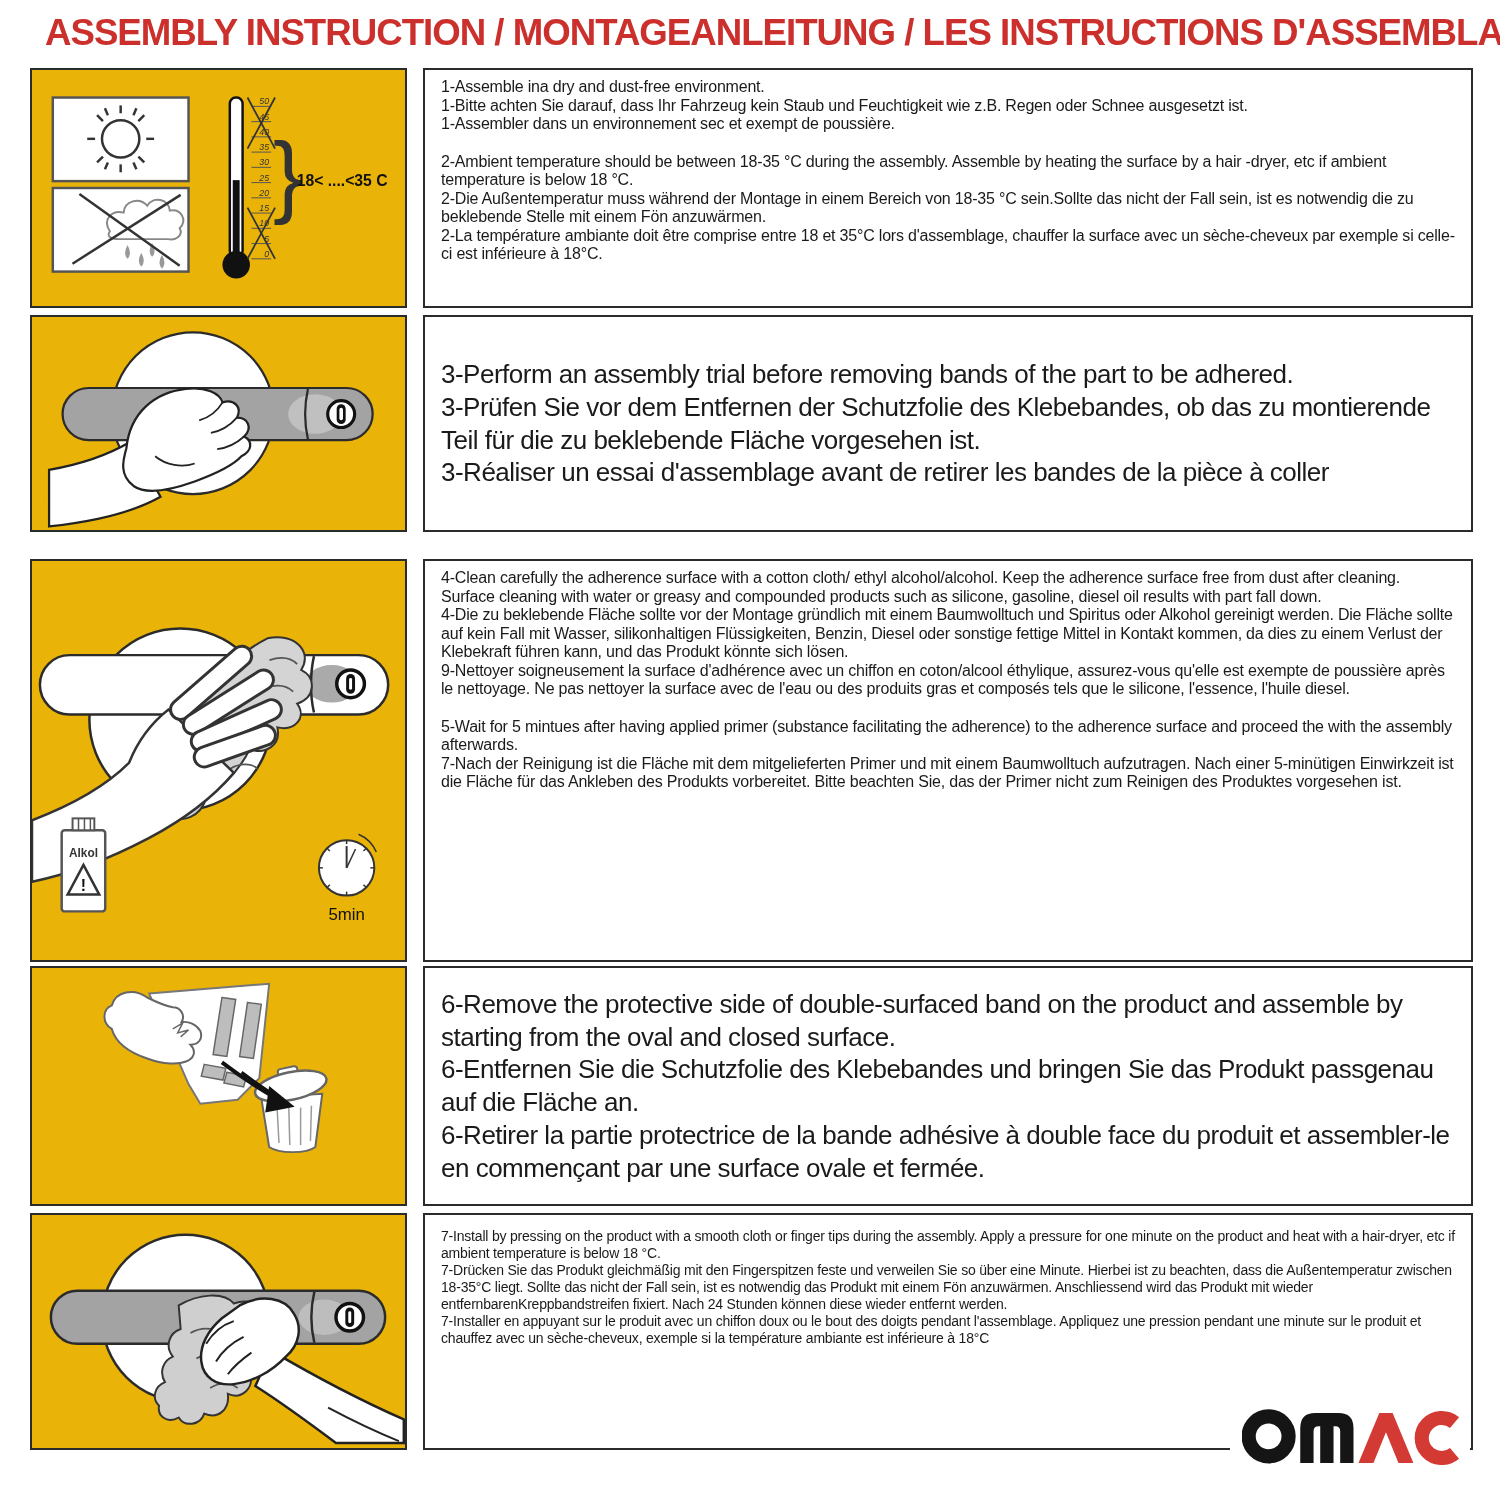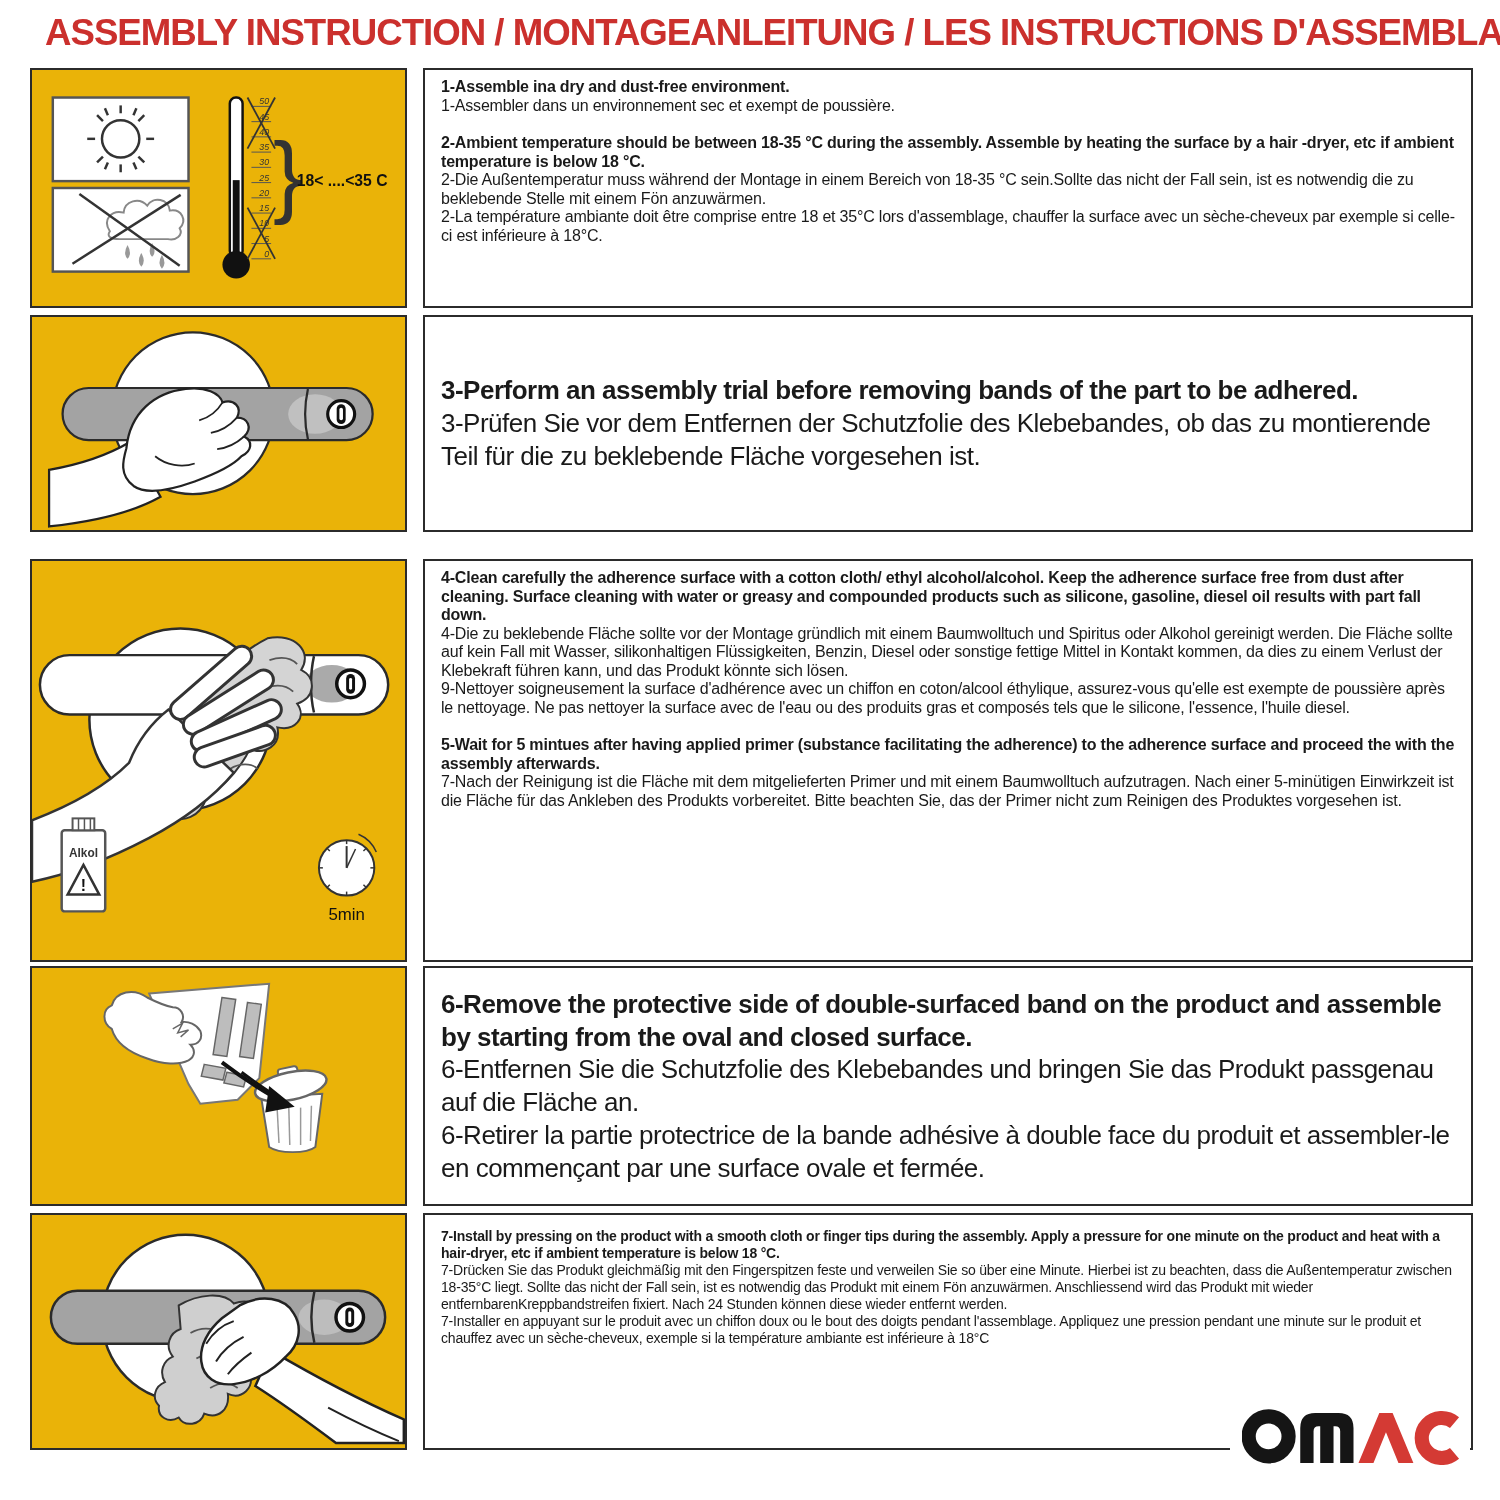--- a/index.html
+++ b/index.html
@@ -17,21 +17,21 @@
     position:absolute;left:0;top:0;width:377px;height:100%;
     border:2px solid #2b2b2b;background:#eab308;box-sizing:border-box;overflow:hidden;
   }
   .illus svg{display:block;width:100%;height:100%;}
   .tbox{
     position:absolute;left:393px;right:0;top:0;height:100%;
     border:2px solid #2b2b2b;background:#fff;box-sizing:border-box;
     padding:8px 16px;overflow:hidden;
   }
   .tbox p{margin:0;}
-  .tbox p.b{font-weight:bold;}
+  .tbox p.b{font-weight:normal;}
   .gap{margin-top:19px !important;}
   .small-text{font-size:16px;line-height:1.16;letter-spacing:-0.2px;}
   .mid-text{font-size:14px;line-height:1.21;letter-spacing:-0.2px;padding-top:13px;}
   .big-text{font-size:26px;line-height:1.26;letter-spacing:-0.5px;display:flex;flex-direction:column;justify-content:center;}
   .logo{
     position:absolute;top:1402px;right:30px;width:240px;height:66px;
     background:#fff;display:flex;align-items:center;justify-content:flex-end;
   }
   svg text{font-family:"Liberation Sans","DejaVu Sans",sans-serif;}
 </style>
@@ -111,20 +111,21 @@
           <line x1="218" y1="140" x2="246" y2="192"></line>
             <line x1="246" y1="140" x2="218" y2="192"></line>
         </g>
       </g>
       <text x="244" y="138" font-size="92" fill="#333">}</text>
       <text x="268" y="118" font-size="16" font-weight="bold" fill="#111">18&lt; ....&lt;35 C</text>
     </svg>
   </div>
   <div class="tbox small-text">
     <p class="b">1-Assemble ina dry and dust-free environment.</p>
+    <p>1-Bitte achten Sie darauf, dass Ihr Fahrzeug kein Staub und Feuchtigkeit wie z.B. Regen oder Schnee ausgesetzt ist.</p>
     <p>1-Assembler dans un environnement sec et exempt de poussière.</p>
     <p class="b gap">2-Ambient temperature should be between 18-35 °C  during the assembly. Assemble by heating the surface by a hair -dryer, etc if ambient temperature is below 18 °C.</p>
     <p>2-Die Außentemperatur muss während der Montage in einem Bereich von 18-35 °C  sein.Sollte das nicht der Fall sein, ist es notwendig die zu beklebende Stelle mit einem Fön anzuwärmen.</p>
     <p>2-La température ambiante doit être comprise entre 18 et 35°C lors d'assemblage, chauffer la surface avec un sèche-cheveux par exemple si celle-ci est inférieure à 18°C.</p>
   </div>
 </div>
 
 <div class="row" style="top:315px;height:217px;">
   <div class="illus">
     <svg viewBox="0 0 377 237">
@@ -147,20 +148,21 @@
           <path d="M209,112 C201,121 191,127 180,129"></path>
           <path d="M217,133 C208,141 198,146 187,147"></path>
           <path d="M118,155 C130,165 148,168 162,163"></path>
         </g>
       </g>
     </svg>
   </div>
   <div class="tbox big-text">
     <p class="b">3-Perform an assembly trial before removing bands of the part to be adhered.</p>
     <p>3-Prüfen Sie vor dem Entfernen der Schutzfolie des Klebebandes, ob das zu montierende Teil für die zu beklebende Fläche vorgesehen ist.</p>
+    <p>3-Réaliser un essai d'assemblage avant de retirer les bandes de la pièce à coller</p>
   </div>
 </div>
 
 <div class="row" style="top:559px;height:403px;">
   <div class="illus">
     <svg viewBox="0 0 377 403">
       <circle cx="150" cy="160" r="92" fill="#fff" stroke="#2b2b2b" stroke-width="2.5"></circle>
       <g>
         <rect x="8" y="95" width="352" height="60" rx="30" fill="#fff" stroke="#2b2b2b" stroke-width="2.5"></rect>
         <ellipse cx="303" cy="124" rx="27" ry="19" fill="#aaa"></ellipse>

